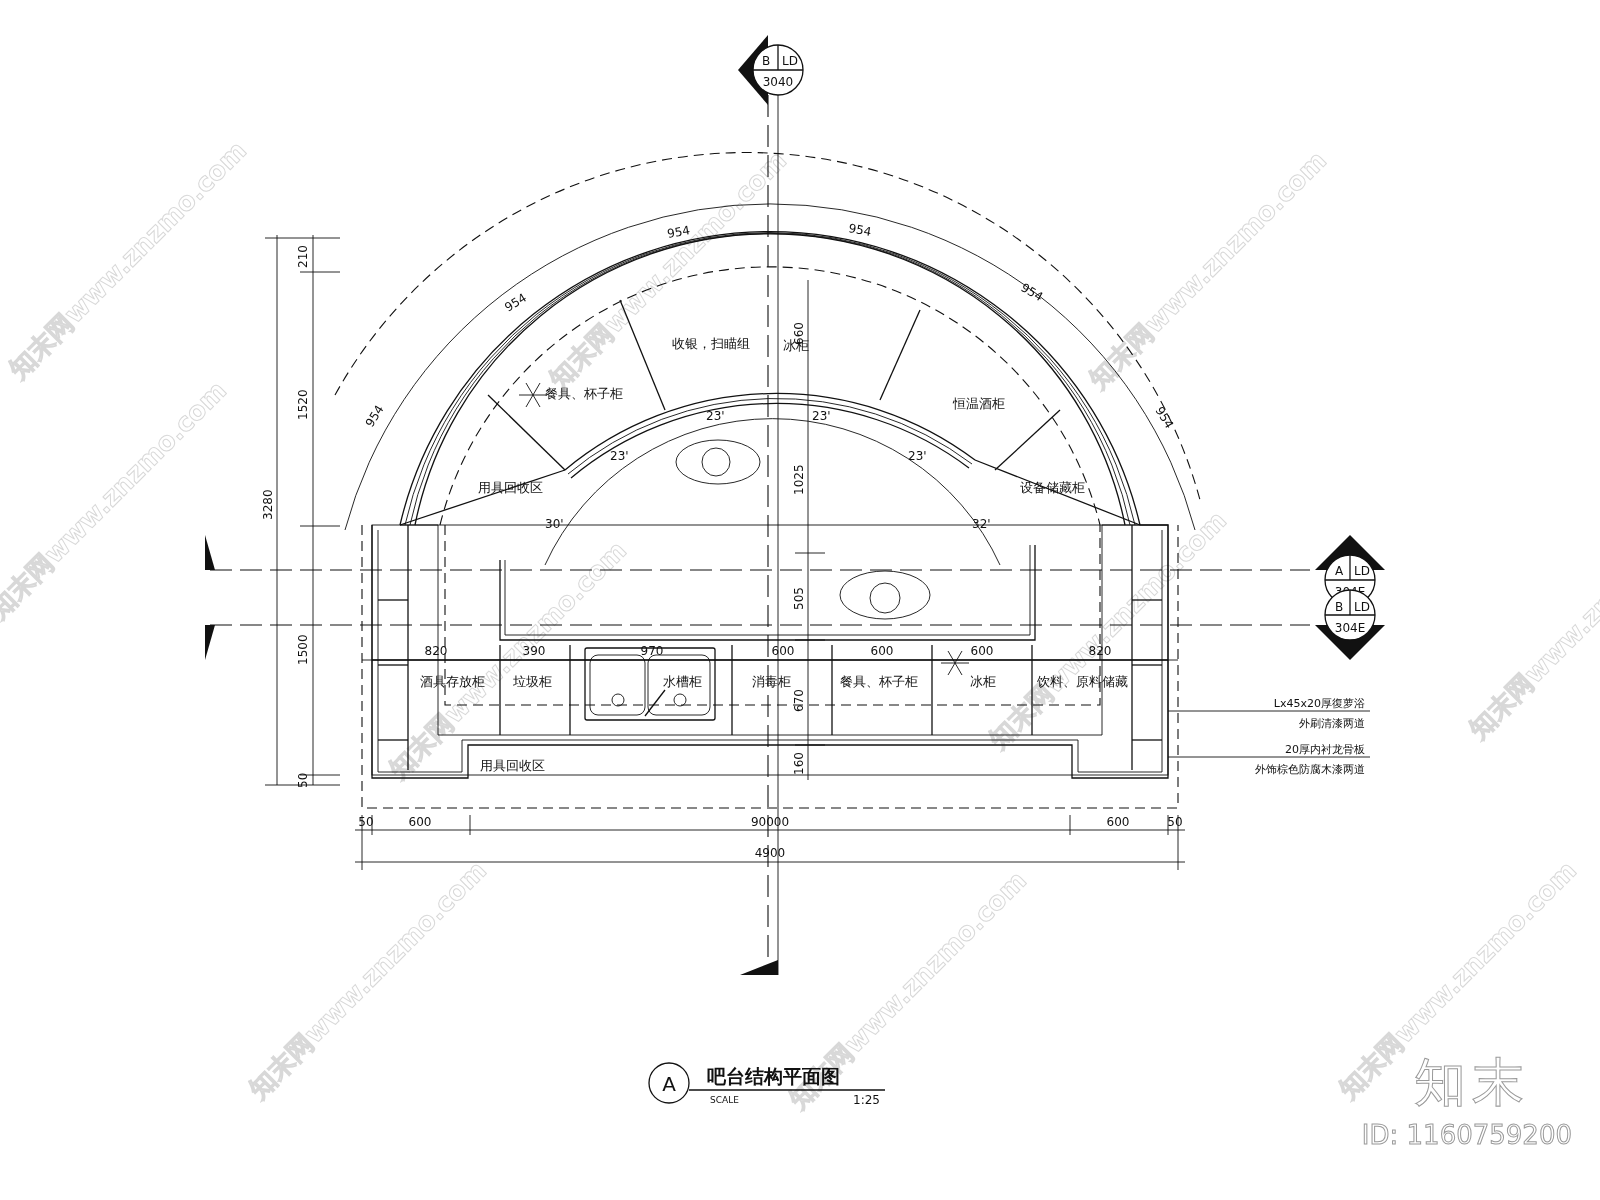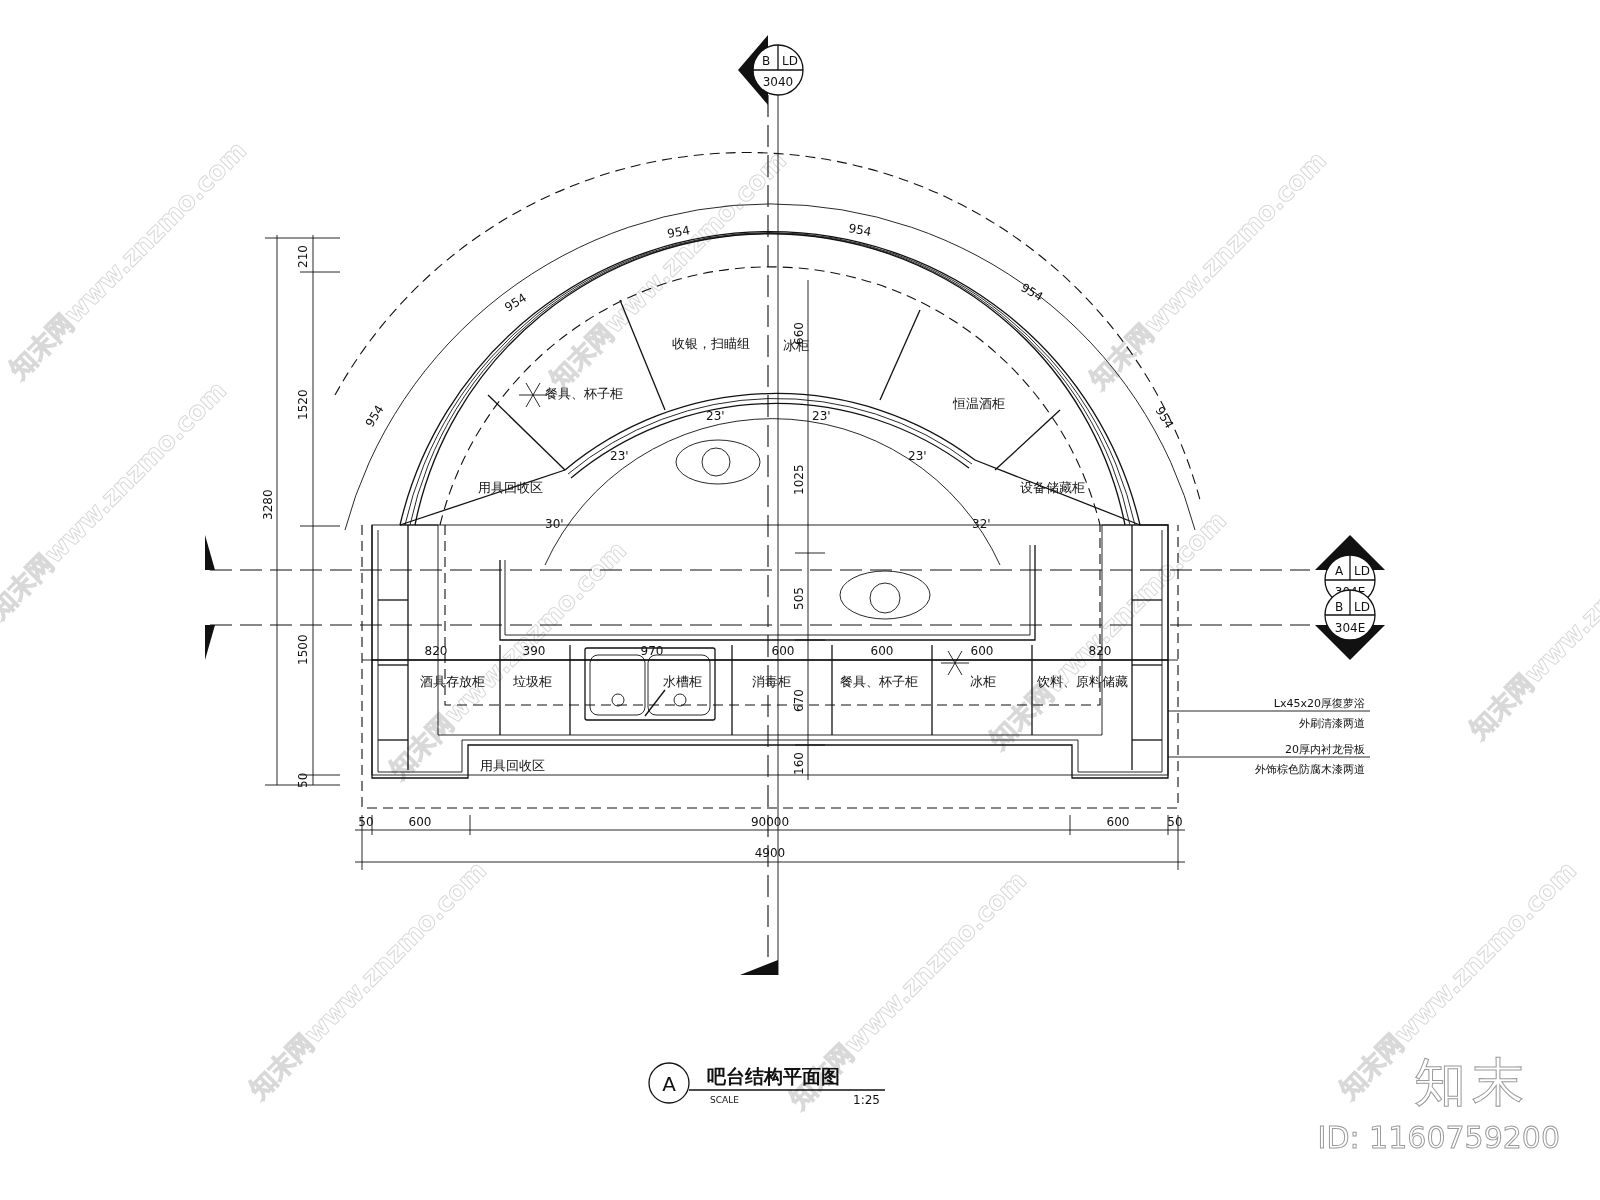--- a/index.html
+++ b/index.html
@@ -9,21 +9,21 @@
   .ln { stroke: #111; fill: none; stroke-width: 1.3; }
   .thin { stroke: #111; fill: none; stroke-width: 0.9; }
   .dash { stroke: #111; fill: none; stroke-width: 1.1; stroke-dasharray: 10 6; }
   .dashlong { stroke: #111; fill: none; stroke-width: 1.1; stroke-dasharray: 22 8; }
   .dim { font-size: 12px; }
   .lbl { font-size: 13px; }
   .note { font-size: 11px; }
   .wm { fill: none; stroke: #d8d8d8; stroke-width: 1; font-size: 26px; font-weight: bold; }
   .brand { position: absolute; right: 40px; color: transparent; -webkit-text-stroke: 1px #9a9a9a; }
   #brand-logo { top: 1048px; right: 70px; font-size: 52px; letter-spacing: 6px; }
-  #brand-id { top: 1120px; right: 40px; font-size: 30px; }
+  #brand-id { top: 1120px; right: 28px; font-size: 26px; }
 </style>
 </head>
 <body>
 
 <svg id="drawing" viewBox="0 0 1600 1200" xmlns="http://www.w3.org/2000/svg">
 
   <g>
     <text class="wm" transform="translate(20,380) rotate(-45)">知末网www.znzmo.com</text>
     <text class="wm" transform="translate(560,390) rotate(-45)">知末网www.znzmo.com</text>
     <text class="wm" transform="translate(1100,390) rotate(-45)">知末网www.znzmo.com</text>

